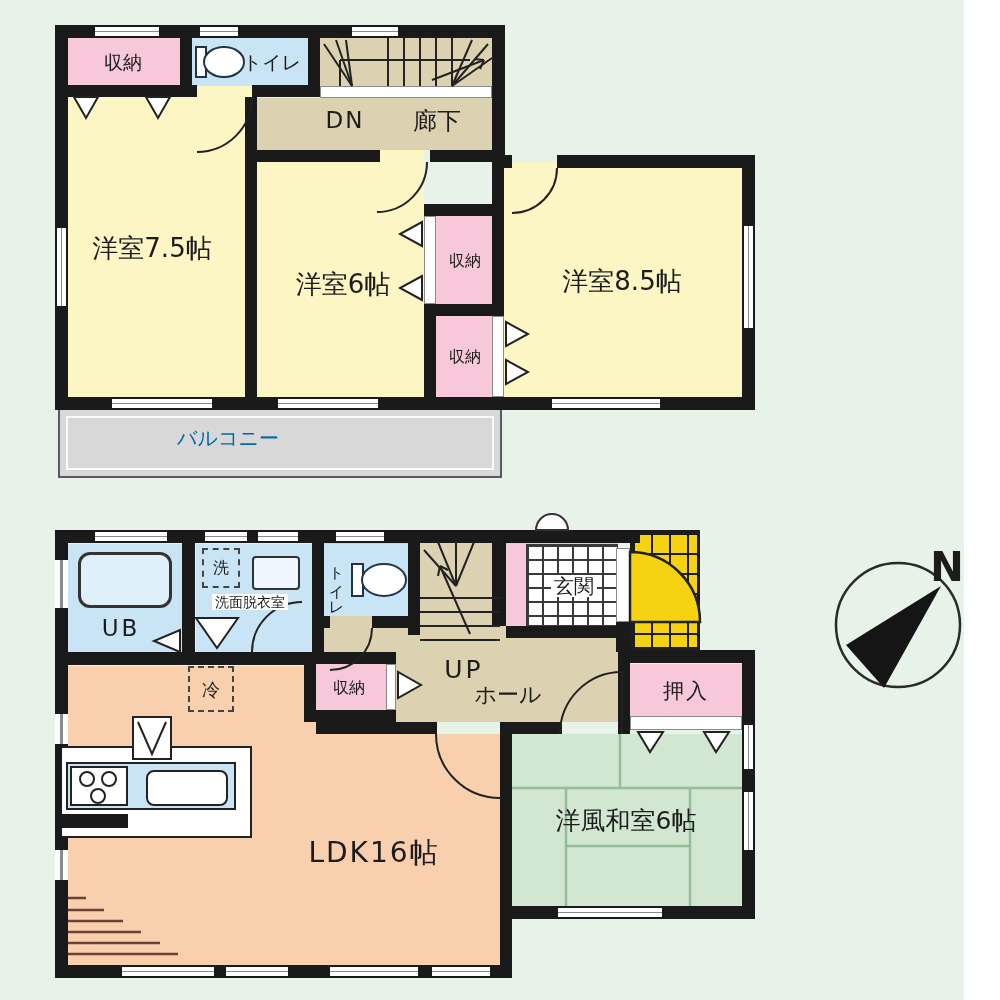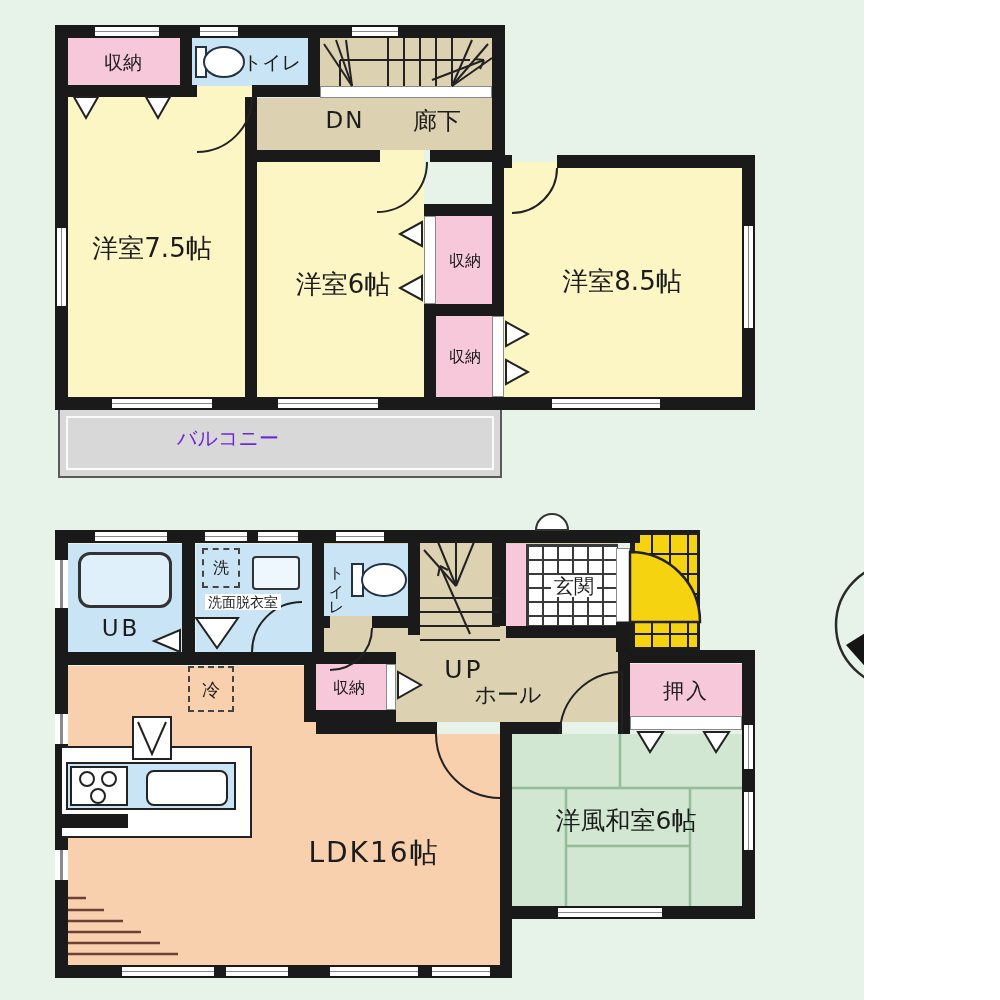--- a/index.html
+++ b/index.html
@@ -1,16 +1,16 @@
 <!DOCTYPE html>
 <html style="--background: #e7f2e9; --wall: #1a1a1a; --room_yellow: #fcf6c5; --closet_pink: #f7c8da; --water_blue: #c9e4f4; --corridor_beige: #dcd2b2; --balcony_gray: #d8d8d8; --ldk_salmon: #f8d0ae; --tatami_green: #d2e7d2; --porch_yellow: #f5d311;"><head>
 <meta charset="utf-8">
 <style>
   html,body{margin:0;padding:0;}
-  .canvas{position:relative;width:864px;height:1000px;background:var(--background);
+  .canvas{position:relative;width:964px;height:1000px;background:var(--background);
           font-family:"DejaVu Sans","Liberation Sans",sans-serif;overflow:hidden;}
   .f,.w,.wh,.wv,.sl,.lbl,.box{position:absolute;box-sizing:border-box;}
   .w{background:var(--wall);}
   .yellow{background:var(--room_yellow);}
   .pink{background:var(--closet_pink);}
   .blue{background:var(--water_blue);}
   .beige{background:var(--corridor_beige);}
   .salmon{background:var(--ldk_salmon);}
   .green{background:var(--tatami_green);}
   .graybal{background:var(--balcony_gray);border:2px solid #5a5a5a;}
@@ -239,25 +239,25 @@
 
   <div class="lbl" style="left:123px;top:62px;font-size:19px">収納</div>
   <div class="lbl" style="left:272px;top:62px;font-size:19px">トイレ</div>
   <div class="lbl" style="left:345px;top:120px;font-size:23px;letter-spacing:2px">DN</div>
   <div class="lbl" style="left:437px;top:121px;font-size:24px">廊下</div>
   <div class="lbl" style="left:152px;top:248px;font-size:26px">洋室7.5帖</div>
   <div class="lbl" style="left:343px;top:284px;font-size:26px">洋室6帖</div>
   <div class="lbl" style="left:622px;top:281px;font-size:26px">洋室8.5帖</div>
   <div class="lbl" style="left:465px;top:261px;font-size:16px">収納</div>
   <div class="lbl" style="left:465px;top:357px;font-size:16px">収納</div>
-  <div class="lbl" style="left:228px;top:438px;font-size:20px;color:#6d28d9">バルコニー</div>
+  <div class="lbl" style="left:228px;top:438px;font-size:20px;color:#0369a1">バルコニー</div>
 
   <div class="lbl" style="left:121px;top:628px;font-size:23px;letter-spacing:3px">UB</div>
   <div class="lbl" style="left:221px;top:568px;font-size:16px">洗</div>
-  <div class="lbl wbg" style="left:243px;top:602px;font-size:14px">洗面脱衣室</div>
+  <div class="lbl wbg" style="left:250px;top:602px;font-size:14px">洗面脱衣室</div>
   <div class="lbl vtx" style="left:336px;top:582px;font-size:15px">トイレ</div>
   <div class="lbl wbg" style="left:574px;top:586px;font-size:20px">玄関</div>
   <div class="lbl" style="left:464px;top:669px;font-size:25px;letter-spacing:3px">UP</div>
   <div class="lbl" style="left:508px;top:695px;font-size:22px">ホール</div>
   <div class="lbl" style="left:349px;top:688px;font-size:16px">収納</div>
   <div class="lbl" style="left:686px;top:691px;font-size:21px;letter-spacing:2px">押入</div>
   <div class="lbl" style="left:211px;top:690px;font-size:18px">冷</div>
   <div class="lbl" style="left:374px;top:853px;font-size:28px;letter-spacing:2px">LDK16帖</div>
   <div class="lbl" style="left:626px;top:820px;font-size:25px">洋風和室6帖</div>
   <div class="lbl" style="left:947px;top:567px;font-size:40px;font-weight:bold">N</div>

